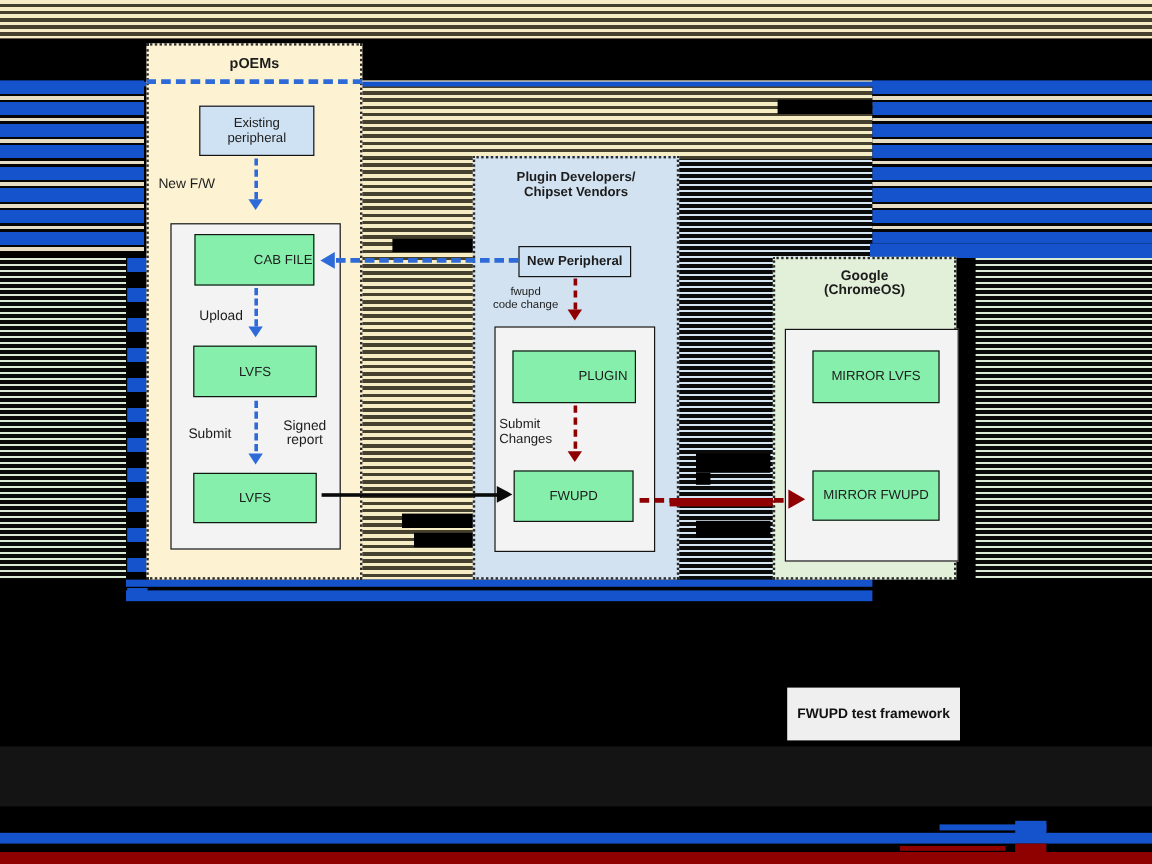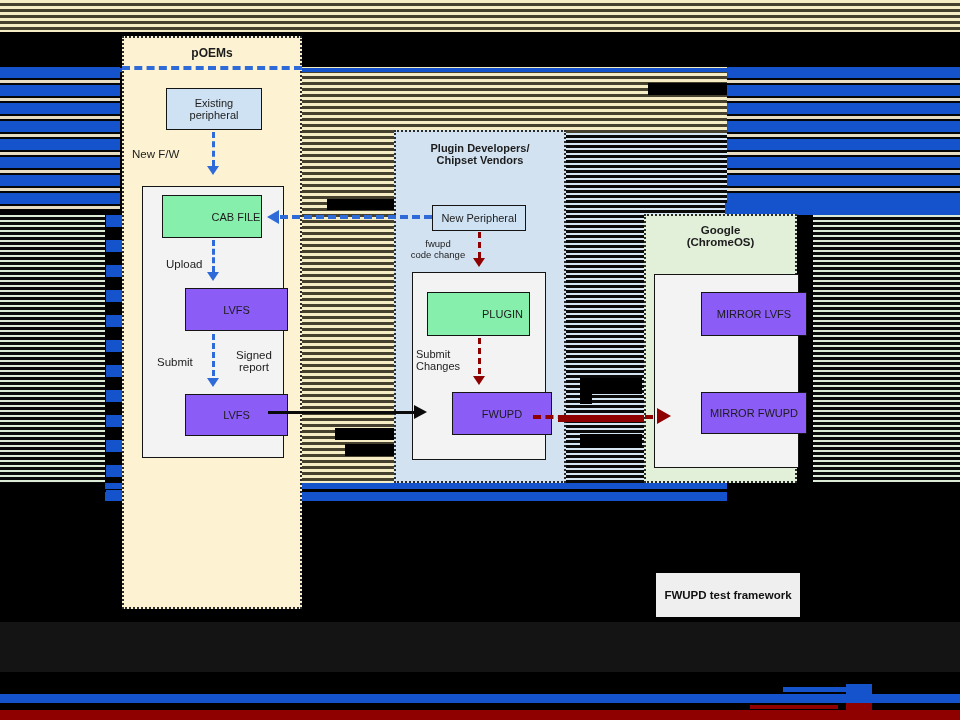--- a/index.html
+++ b/index.html
@@ -19,21 +19,21 @@
   .darkband{background:#141414;}
   
   .panel{border:2px dotted #2b2b2b;z-index:3;box-sizing:border-box;}
   .panel-cream{background:#fdf3d2;}
   .panel-blue{background:#d2e2f1;}
   .panel-green{background:#e2efd9;}
   .inner-gray{background:#f3f3f3;border:1.5px solid #141414;box-sizing:border-box;}
   .node{border:1.5px solid #141414;box-sizing:border-box;display:flex;align-items:center;
         justify-content:center;font-size:11px;text-align:center;}
   .node-pink{background:#86efac;padding-left:48px;}
-  .node-green{background:#8b5cf6;margin-left:24px;}
+  .node-green{background:#86efac;}
   .node-blue{background:#cfe2f3;}
   .ptitle{font-weight:bold;font-size:12px;text-align:center;width:100%;}
   .lbl{font-size:11.5px;}
   .lbl-sm{font-size:9.5px;text-align:center;}
   .pre{white-space:pre-line;}
   
   .vdash-blue{width:0;border-left:3px dashed #2e6bd8;z-index:4;}
   .vdash-red{width:0;border-left:3px dashed #8f0000;z-index:4;}
   .hdash-blue{height:0;border-top:4px dashed #2e6bd8;z-index:4;}
   .hdash-red{height:0;border-top:4px dashed #8f0000;z-index:4;}
@@ -77,21 +77,21 @@
   <div class="abs bar blue" style="left:105px;top:483px;width:622px;height:6px;z-index:3;"></div>
   <div class="abs bar blue" style="left:105px;top:492px;width:622px;height:9px;z-index:3;"></div>
   <div class="abs bar darkband" style="left:0;top:622px;width:960px;height:50px;"></div>
   <div class="abs bar blue" style="left:783px;top:687px;width:89px;height:5px;"></div>
   <div class="abs bar blue" style="left:846px;top:684px;width:26px;height:15px;"></div>
   <div class="abs bar blue" style="left:0;top:694px;width:960px;height:9px;"></div>
   <div class="abs bar darkred" style="left:750px;top:705px;width:88px;height:4px;"></div>
   <div class="abs bar darkred" style="left:846px;top:703px;width:26px;height:8px;"></div>
   <div class="abs bar darkred" style="left:0;top:710px;width:960px;height:10px;"></div>
 
-  <div class="abs panel panel-cream" style="left:122px;top:36px;width:180px;height:573px;">
+  <div class="abs panel panel-cream" style="left:122px;top:36px;width:180px;height:447px;">
     <div class="abs ptitle" style="top:8px;left:0;">pOEMs</div>
     <div class="abs dashline-blue" style="left:-2px;top:28px;width:180px;"></div>
     <div class="abs node node-blue pre" style="left:42px;top:50px;width:96px;height:42px;">Existing
 peripheral</div>
     <div class="abs vdash-blue" style="left:88px;top:94px;height:34px;"></div>
     <div class="abs tri tri-down-blue" style="left:83px;top:128px;"></div>
     <div class="abs lbl" style="left:8px;top:110px;">New F/W</div>
     <div class="abs inner-gray" style="left:18px;top:148px;width:142px;height:272px;"></div>
     <div class="abs node node-pink" style="left:38px;top:157px;width:100px;height:43px;">CAB FILE</div>
     <div class="abs lbl" style="left:42px;top:220px;">Upload</div>
@@ -102,21 +102,21 @@
     <div class="abs lbl pre" style="left:102px;top:311px;width:56px;text-align:center;">Signed
 report</div>
     <div class="abs vdash-blue" style="left:88px;top:296px;height:42px;"></div>
     <div class="abs tri tri-down-blue" style="left:83px;top:340px;"></div>
     <div class="abs node node-green" style="left:37px;top:356px;width:103px;height:42px;">LVFS</div>
   </div>
 
   <div class="abs panel panel-blue" style="left:394px;top:130px;width:172px;height:353px;">
     <div class="abs ptitle pre" style="top:10px;left:0;font-size:11px;">Plugin Developers/
 Chipset Vendors</div>
-    <div class="abs node node-blue" style="left:36px;top:73px;width:94px;height:26px;">New Peripheral</div>
+    <div class="abs node node-blue" style="left:36px;top:73px;width:94px;height:26px;font-weight:bold;">New Peripheral</div>
     <div class="abs vdash-red" style="left:82px;top:100px;height:26px;"></div>
     <div class="abs tri tri-down-red" style="left:77px;top:126px;"></div>
     <div class="abs lbl-sm pre" style="left:8px;top:106px;width:68px;">fwupd
 code change</div>
     <div class="abs inner-gray" style="left:16px;top:140px;width:134px;height:188px;"></div>
     <div class="abs node node-pink" style="left:31px;top:160px;width:103px;height:44px;">PLUGIN</div>
     <div class="abs lbl pre" style="left:20px;top:216px;font-size:11px;">Submit
 Changes</div>
     <div class="abs vdash-red" style="left:82px;top:206px;height:36px;"></div>
     <div class="abs tri tri-down-red" style="left:77px;top:244px;"></div>

